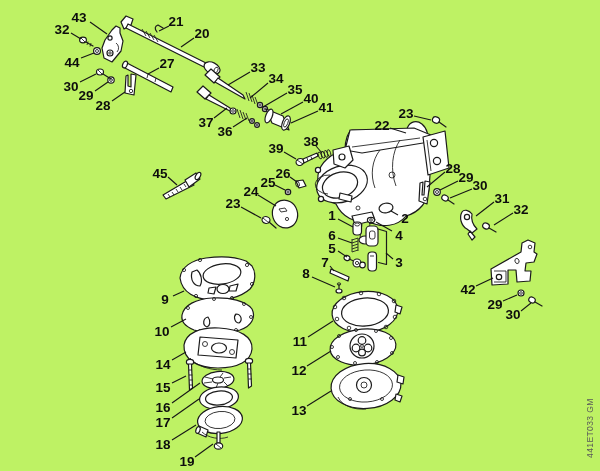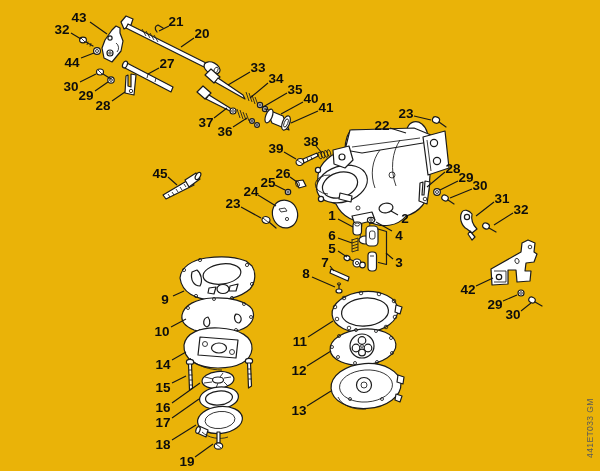--- a/index.html
+++ b/index.html
@@ -1,16 +1,16 @@
 <!DOCTYPE html>
 <html><head>
 <meta charset="utf-8">
 <style>
   html,body{margin:0;padding:0;background:#fff;}
-  #stage{position:relative;width:600px;height:471px;background:#eab308;overflow:hidden;
+  #stage{position:relative;width:600px;height:471px;background:#bef264;overflow:hidden;
          font-family:"Liberation Sans",sans-serif;}
   svg{position:absolute;left:0;top:0;}
   svg *{vector-effect:none;}
   .ln{stroke:#1b1b1b;stroke-width:1.2;fill:none;stroke-linejoin:round;stroke-linecap:round;}
   .w{stroke:#1b1b1b;stroke-width:1.2;fill:#ffffff;stroke-linejoin:round;}
   .thin{stroke:#1b1b1b;stroke-width:.85;fill:none;}
   .leader{stroke:#161616;stroke-width:1.1;fill:none;}
   .callout-num{font:700 13.5px "Liberation Sans",sans-serif;fill:#0d0d0d;text-anchor:middle;}
   #drawing-code{position:absolute;left:585px;top:458px;transform-origin:0 0;
       transform:rotate(-90deg);font-size:8.5px;letter-spacing:.4px;color:#5a5a5a;

